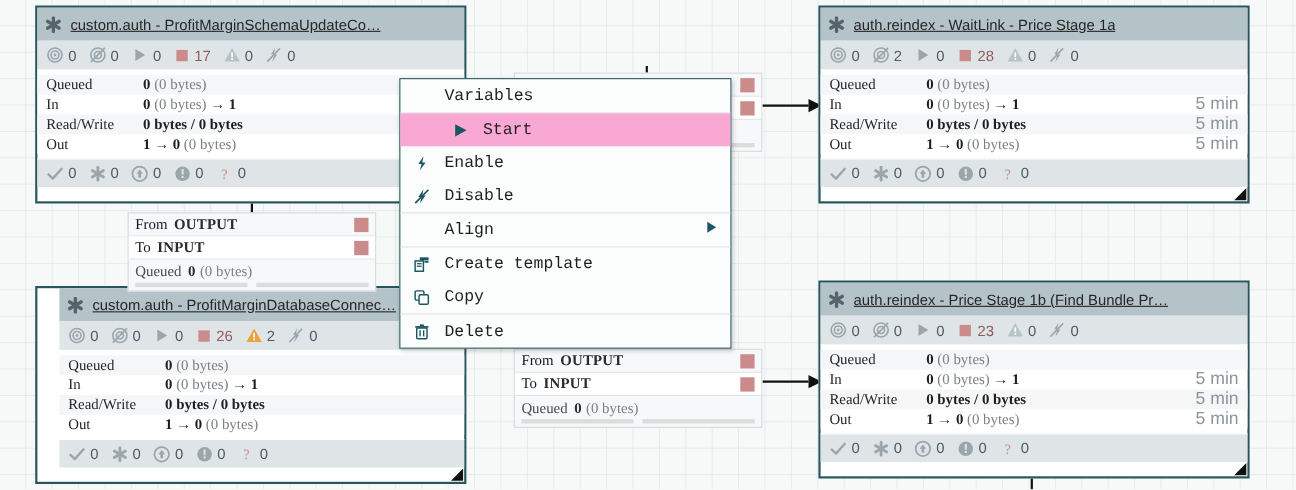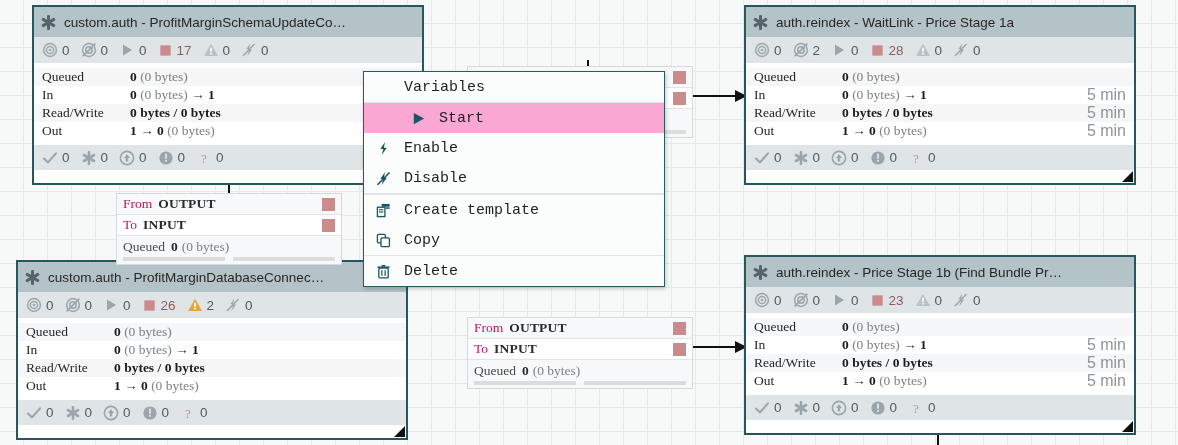--- a/index.html
+++ b/index.html
@@ -35,21 +35,21 @@
   .node-header {
     height:30px;
     background:#b4c3c8;
     display:flex; align-items:center;
     padding:0 6px;
     gap:7px;
     overflow:hidden;
   }
   .node-header .title {
     font-size:13.5px; color:#262626;
-    white-space:nowrap; overflow:hidden; text-overflow:ellipsis;
+    white-space:nowrap; overflow:hidden; text-overflow:ellipsis;text-decoration:underline;
   }
   .asterisk-ico { flex:0 0 auto; width:17px; height:17px; display:block; }
 
   .node-status {
     height:27px;
     background:#dfe5e7;
     display:flex; align-items:center;
     padding:0 8px; gap:4px;
     font-size:13px; color:#5a6268;
     border-bottom:1px solid #ffffff;
@@ -98,21 +98,21 @@
     border:1px solid #d5d9db;
     font-family:"Liberation Serif", serif;
     font-size:13.5px;
   }
   .conn .crow {
     display:flex; align-items:center;
     height:21px; padding:0 6px;
     border-bottom:1px solid #e1e4e6;
   }
   .conn .crow.white { background:#ffffff; }
-  .conn .crow .k { color:#be185d; margin-right:6px; }
+  .conn .crow .k { color:#0f172a; margin-right:6px; }
   .conn .crow .kb { font-weight:bold; color:#2b2b2b; letter-spacing:.2px; }
   .conn .crow .spacer { flex:1 1 auto; }
   .conn .sq { width:13px; height:13px; background:#cc8b8b; flex:0 0 auto; }
   .conn .qrow { display:flex; align-items:center; height:21px; padding:0 6px; color:#4a4a4a; }
   .conn .qrow b { color:#2b2b2b; margin:0 4px 0 6px; }
   .conn .qrow .dim { color:#7b8185; }
   .conn .bar {
     display:flex; gap:8px; padding:0 6px 3px 6px;
   }
   .conn .bar span { height:4px; background:#dcdcdc; flex:1 1 auto; }
@@ -449,21 +449,21 @@
           <svg width="16" height="16" viewBox="0 0 16 16">
             <text x="8" y="12.6" font-size="13" font-family="Liberation Serif, serif" fill="#cc8b8b" text-anchor="middle">?</text>
           </svg>
         </span>
         <span class="v">0</span>
       </span>
     </div>
   <div class="resize-handle"></div>
 </div>
 
-<div class="node" id="n2" style="left:16px; top:260px; width:392px; height:180px;">
+<div class="node" id="n2" style="left:32px; top:260px; width:392px; height:180px;padding-left:20px;">
   <div class="node-header">
     <span class="asterisk-ico">
       <svg viewBox="0 0 17 17" width="17" height="17">
           <g fill="#57636b">
             <rect x="7" y="1" width="3" height="15" rx="1.2"></rect>
             <rect x="7" y="1" width="3" height="15" rx="1.2" transform="rotate(60 8.5 8.5)"></rect>
             <rect x="7" y="1" width="3" height="15" rx="1.2" transform="rotate(120 8.5 8.5)"></rect>
           </g>
         </svg>
     </span>
@@ -839,20 +839,27 @@
     <div class="mi ">
       <span class="mico">
         <svg width="15" height="15" viewBox="0 0 16 16">
           <path d="M9.6 1 L4.6 8.6 H7.8 L6 15 L11.6 7.2 H8.4 Z" fill="#1a5560"></path>
           <line x1="1.6" y1="14.6" x2="14.4" y2="1.6" stroke="#1a5560" stroke-width="1.7"></line>
         </svg>
       </span>
       <span class="mlabel">Disable</span>
     </div>
     <div class="sep"></div>
+    <div class="mi ">
+      <span class="mico"></span>
+      <span class="mlabel">Align</span>
+      <span class="caret"><svg width="10" height="12" viewBox="0 0 10 12">
+          <polygon points="1,1 9,6 1,11" fill="#1a5560"></polygon>
+        </svg></span>
+    </div>
     <div class="sep"></div>
     <div class="mi ">
       <span class="mico">
         <svg width="15" height="15" viewBox="0 0 16 16">
           <rect x="1.5" y="4.5" width="8" height="10" fill="none" stroke="#1a5560" stroke-width="1.4"></rect>
           <rect x="3.2" y="6.6" width="4.6" height="1.2" fill="#1a5560"></rect>
           <rect x="3.2" y="9" width="4.6" height="1.2" fill="#1a5560"></rect>
           <rect x="6" y="1" width="8.5" height="3" fill="#1a5560"></rect>
           <rect x="10.5" y="4.6" width="4" height="1.6" fill="#1a5560"></rect>
         </svg>

